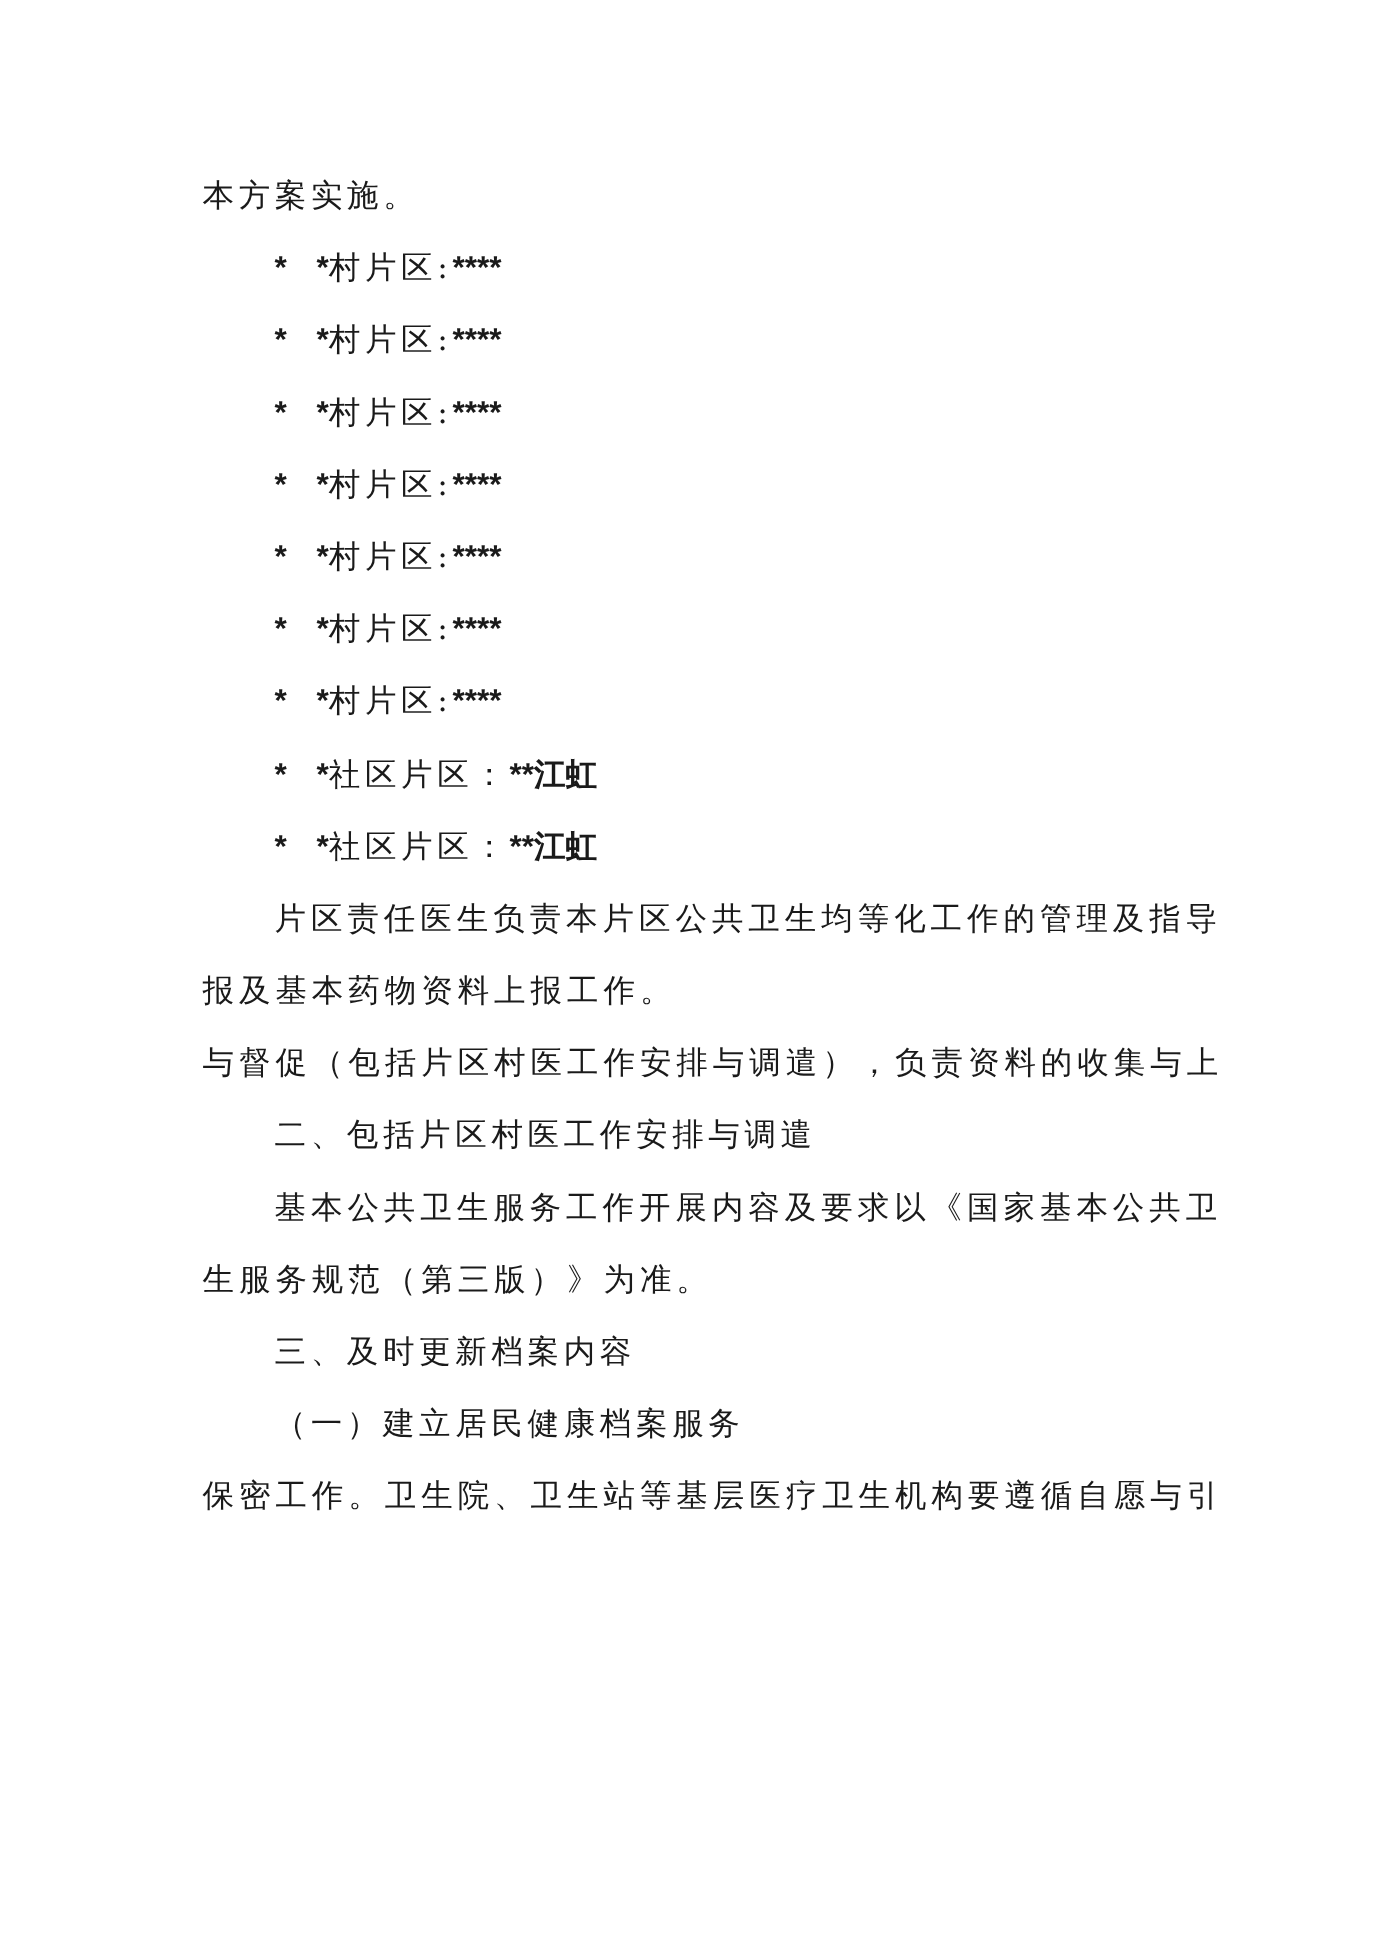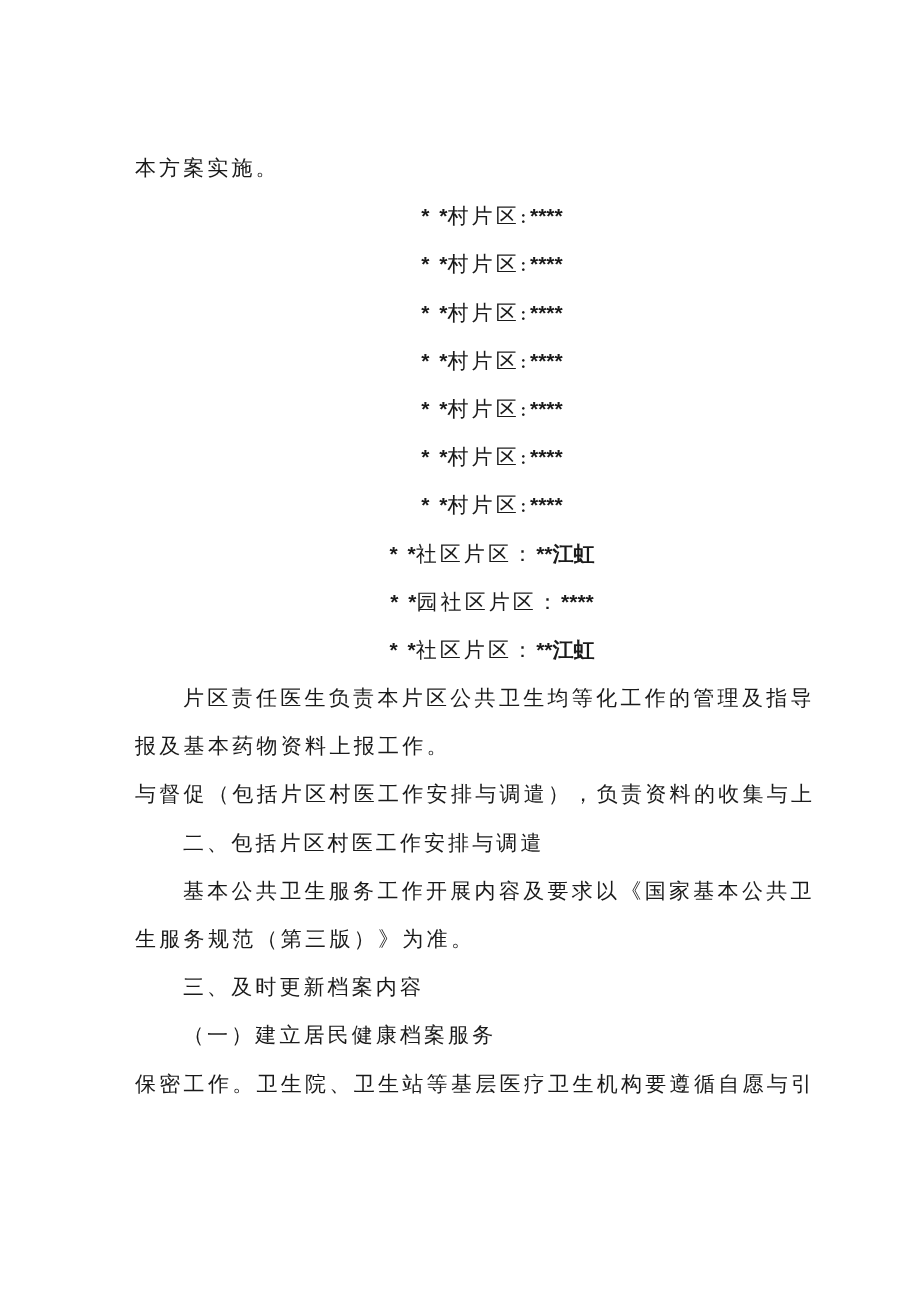--- a/index.html
+++ b/index.html
@@ -13,31 +13,30 @@
       position: relative;
       overflow: hidden;
       font-family: "DejaVu Serif", "Liberation Serif", serif;
       color: #1a1a1a;
     }
     .page {
       position: absolute;
       left: 135px;
       top: 112px;
       width: 656px;
-      margin-top: 38px;
     }
     .line {
       height: 48.2px;
       line-height: 36px;
       font-size: 21px;
       letter-spacing: 3.1px;
       white-space: nowrap;
     }
     .indent1 { padding-left: 48px; }
-    .indent2 { padding-left: 48px; text-align: center; }
+    .indent2 { padding-left: 48px; }
     .star {
       font-family: "Liberation Sans", sans-serif;
       font-weight: bold;
       letter-spacing: 0;
     }
     .star-lead { display: inline-block; width: 28px; }
     .line.para { letter-spacing: 3.3px; }
   </style>
 </head>
 <body>
@@ -65,23 +64,20 @@
     <div class="line indent2">
       <span class="star star-lead">*</span><span class="star">*</span><span>村片区</span><span>:</span><span class="star">****</span>
     </div>
     <div class="line indent2">
       <span class="star star-lead">*</span><span class="star">*</span><span>村片区</span><span>:</span><span class="star">****</span>
     </div>
     <div class="line indent2">
       <span class="star star-lead">*</span><span class="star">*</span><span>社区片区</span><span>：</span><span class="star">**江虹</span>
     </div>
     <div class="line indent2">
-      <span class="star star-lead">*</span><span class="star">*</span><span>园社区片区</span><span>：</span><span class="star">****</span>
-    </div>
-    <div class="line indent2">
       <span class="star star-lead">*</span><span class="star">*</span><span>社区片区</span><span>：</span><span class="star">**江虹</span>
     </div>
   </div>
 
   <div>
     <div class="line para indent1">片区责任医生负责本片区公共卫生均等化工作的管理及指导</div>
     <div class="line para">报及基本药物资料上报工作。</div>
     <div class="line para">与督促（包括片区村医工作安排与调遣），负责资料的收集与上</div>
   </div>
 

